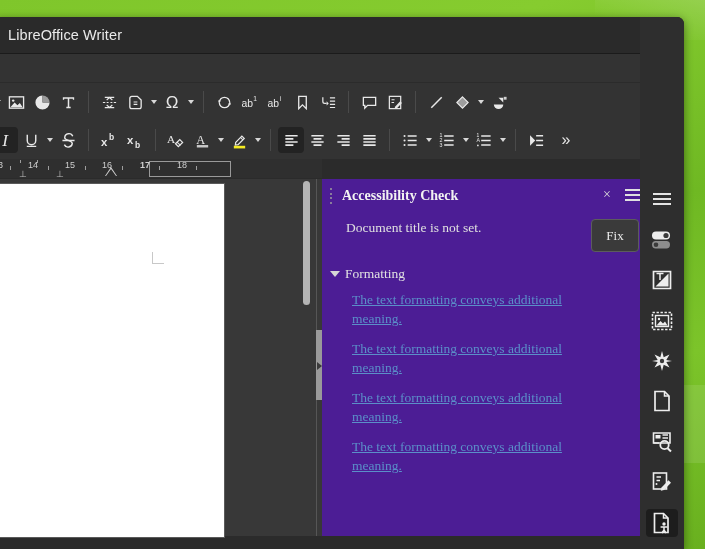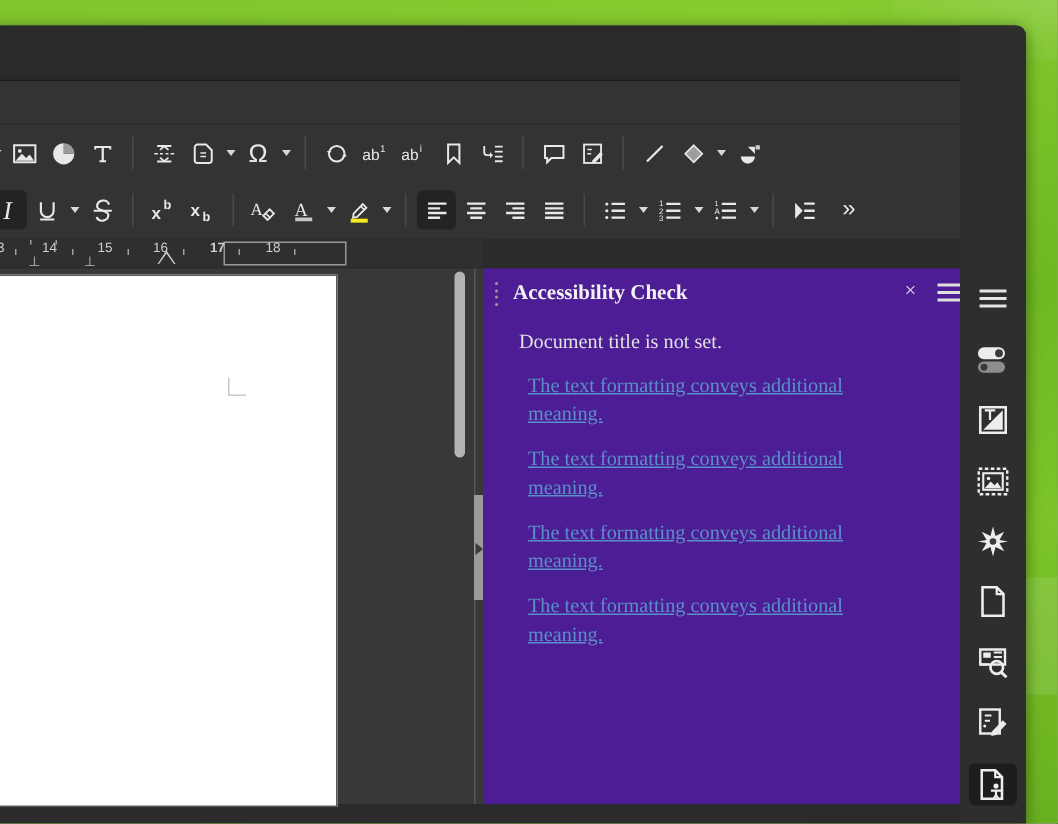--- a/index.html
+++ b/index.html
@@ -307,20 +307,21 @@
 </style>
 </head>
 <body>
 
 <div class="desk-wedge"></div>
 <div class="desk-wedge2"></div>
 
 <div class="window">
 
   <div class="titlebar">
+    <span class="title-text">LibreOffice Writer</span>
     <span class="win-close">×</span>
   </div>
 
   <div class="strip2">
     <span class="win-close">×</span>
   </div>
 
   <div class="toolbar">
     <div class="caret"></div>
 
@@ -689,22 +690,27 @@
           <i></i>
             <i></i>
             <i></i>
         </span>
       </div>
 
       <div class="tree">
 
         <div class="issue-row">
           <span class="issue-text">Document title is not set.</span>
+          <span class="fix-btn">Fix</span>
         </div>
 
+        <div class="group" style="margin-top:14px;">
+          <span class="tw"></span>
+          <span>Formatting</span>
+        </div>
 
         <a class="issue-link" style="margin-top:8px;">The text formatting conveys additional meaning.</a>
         <a class="issue-link">The text formatting conveys additional meaning.</a>
         <a class="issue-link">The text formatting conveys additional meaning.</a>
         <a class="issue-link">The text formatting conveys additional meaning.</a>
       </div>
     </div>
   </div>
 
   <div class="tabbar">

